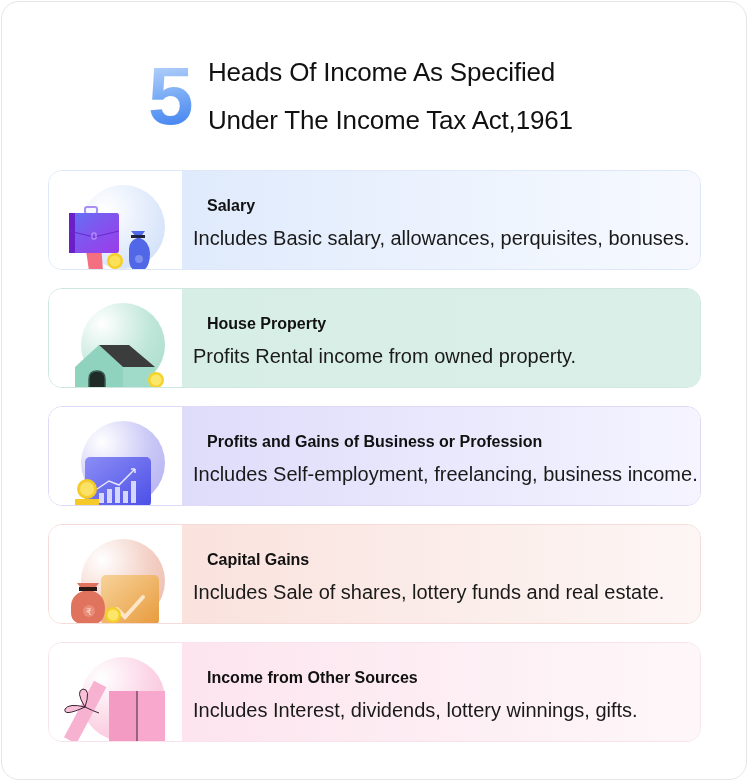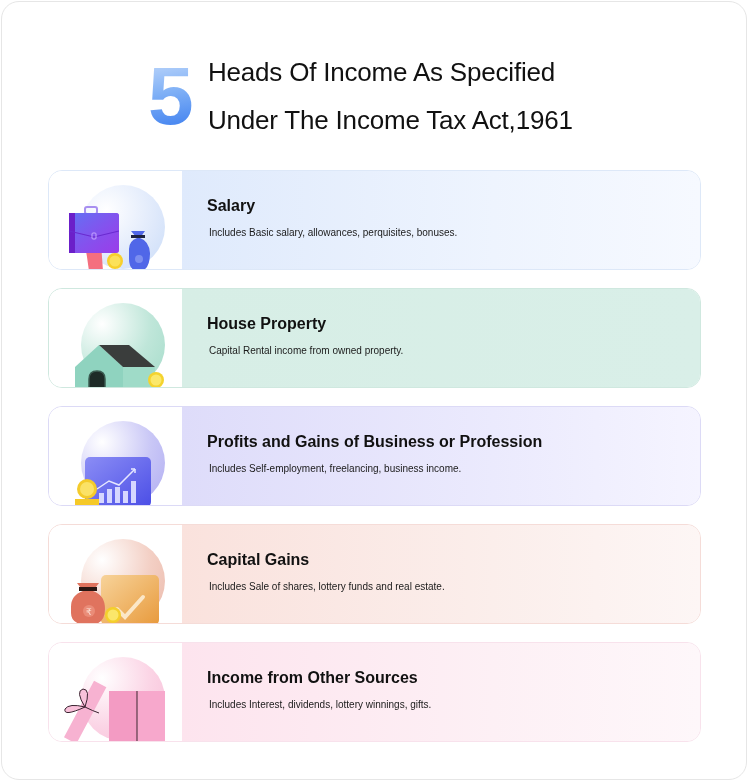--- a/index.html
+++ b/index.html
@@ -12,21 +12,21 @@
               background: linear-gradient(170deg, #c7dcfb 0%, #7fb0f6 45%, #2f74ee 100%);
               -webkit-background-clip: text; background-clip: text; color: transparent; letter-spacing: -2px; }
   .title-lines { display: flex; flex-direction: column; gap: 12px; }
   .title-line { font-size: 26px; font-weight: 500; color: #111; line-height: 36px; letter-spacing: -0.2px; white-space: nowrap; }
 
   .card { position: absolute; left: 48px; width: 653px; height: 100px; border-radius: 14px;
           box-sizing: border-box; border: 1px solid; overflow: hidden; background: #fff; }
   .card .art { position: absolute; left: 0; top: 0; width: 133px; height: 100%; background: #fff; }
   .card .panel { position: absolute; left: 133px; top: 0; right: 0; bottom: 0; }
   .card .head { position: absolute; left: 25px; top: 26px; font-size: 16px; font-weight: 600; color: #111; white-space: nowrap; }
-  .card .desc { position: absolute; left: 27px; top: 56px; font-size: 10px; color: #1a1a1a; white-space: nowrap; }
+  .card .desc { position: absolute; left: 11px; top: 56px; font-size: 20px; color: #1a1a1a; white-space: nowrap; }
   .circle { position: absolute; left: 32px; top: 14px; width: 84px; height: 84px; border-radius: 50%; }
   svg { position: absolute; left: 0; top: 0; }
 </style>
 </head>
 <body>
 
 <div class="frame"></div>
 
 <div class="title-block">
   <div class="big-five">5</div>
@@ -73,21 +73,21 @@
       <path d="M26 78 L50 56 L74 78 L74 100 L26 100 Z" fill="#8fd3bf"></path>
       <path d="M50 56 L80 56 L106 78 L74 78 Z" fill="#3a3d3c"></path>
       <rect x="74" y="78" width="32" height="22" fill="#9fdbc8"></rect>
       <path d="M40 100 L40 90 Q40 82 48 82 Q56 82 56 90 L56 100 Z" fill="#1e2b27" stroke="#3a5b50" stroke-width="1.5"></path>
       <circle cx="107" cy="91" r="8" fill="#f4d32e"></circle>
       <circle cx="107" cy="91" r="5.5" fill="#fbe86a"></circle>
     </svg>
   </div>
   <div class="panel" style="background: linear-gradient(90deg, #d7eee6 0%, #d9efe8 100%); padding-left: 16px;">
     <div class="head">House Property</div>
-    <div class="desc">Capital Rental income from owned property.</div>
+    <div class="desc">Profits Rental income from owned property.</div>
   </div>
 </div>
 
 <div class="card" style="top:406px; border-color:#dcdaf6;">
   <div class="art">
     <div class="circle" style="background: radial-gradient(circle at 25% 25%, #ffffff 0%, #c9c7f6 55%, #aeaaf2 100%);"></div>
     <svg width="133" height="100" viewBox="0 0 133 100">
       <defs>
         <linearGradient id="chg" x1="0" y1="0" x2="1" y2="1">
           <stop offset="0" stop-color="#8b8df5"></stop>

